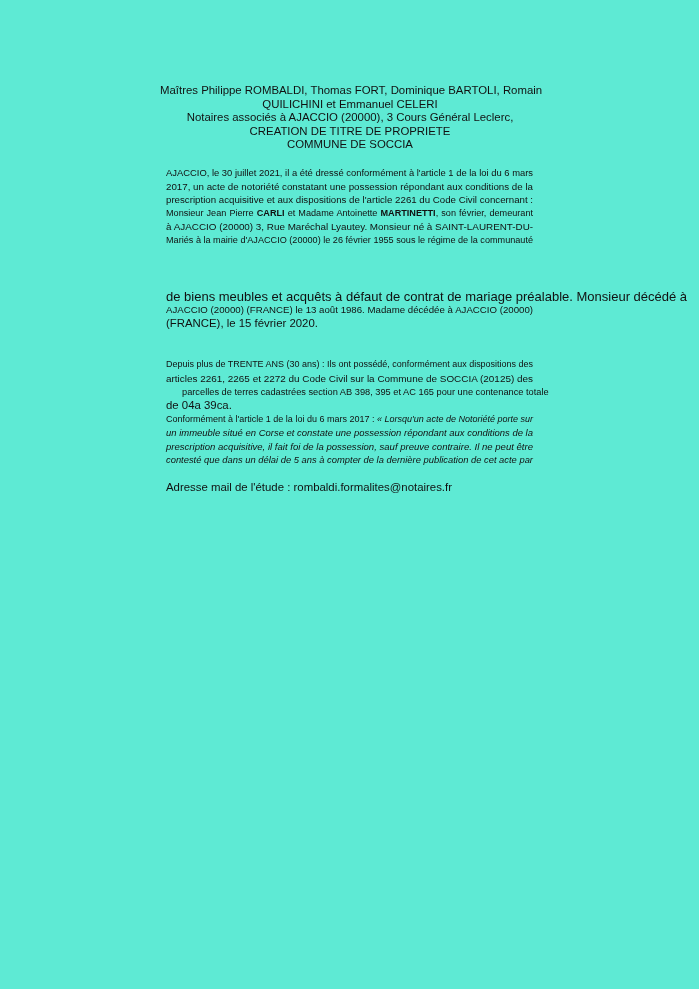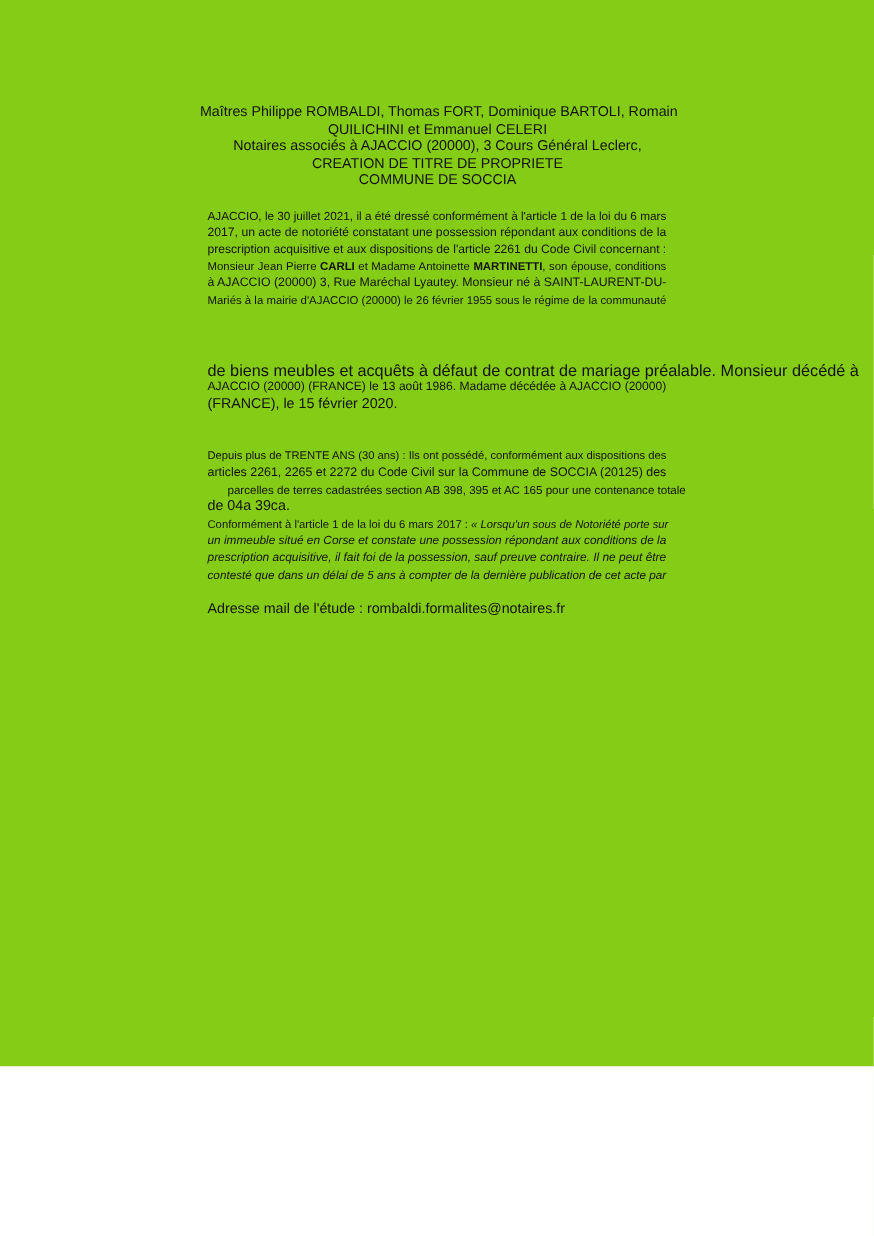--- a/index.html
+++ b/index.html
@@ -1,18 +1,18 @@
 <!DOCTYPE html>
 <html><head>
 <meta charset="utf-8">
 <style>
   html, body { margin: 0; padding: 0; background: #ffffff; }
   body { width: 699px; height: 989px; position: relative; overflow: hidden;
          font-family: "Liberation Sans", sans-serif; color: #111111; }
-  .page { position: absolute; left: 0; top: 0; width: 699px; height: 853px; background: #84cc16; }
+  .page { position: absolute; left: 0; top: 0; width: 699px; height: 989px; background: #5eead4; }
   .header { position: absolute; left: 160px; top: 84px; width: 380px; text-align: center;
             font-size: 11.4px; line-height: 13.6px; }
   .header div { white-space: nowrap; }
   .body { position: absolute; left: 166px; top: 166px; width: 367px;
           font-size: 11.4px; line-height: 13.6px; text-align: justify; }
   .body p { margin: 0; }
   .line { display: block; text-align: justify; text-align-last: justify; white-space: nowrap; }
   .line.last { text-align-last: left; }
   b { font-weight: bold; }
   i { font-style: italic; }
@@ -29,35 +29,35 @@
     <div>Notaires associés à AJACCIO (20000), 3 Cours Général Leclerc,</div>
     <div>CREATION DE TITRE DE PROPRIETE</div>
     <div>COMMUNE DE SOCCIA</div>
   </div>
 
   <div class="body">
     <p>
       <span class="line" style="display: block; white-space: nowrap; font-size: 9.40741px;">AJACCIO, le 30 juillet 2021, il a été dressé conformément à l'article 1 de la loi du 6 mars</span>
       <span class="line" style="display: block; white-space: nowrap; font-size: 9.75849px;">2017, un acte de notoriété constatant une possession répondant aux conditions de la</span>
       <span class="line" style="display: block; white-space: nowrap; font-size: 9.69665px;">prescription acquisitive et aux dispositions de l'article 2261 du Code Civil concernant :</span>
-      <span class="line" style="display: block; white-space: nowrap; font-size: 9.12715px;"><span>Monsieur Jean Pierre </span><b>CARLI</b><span> et Madame Antoinette </span><b>MARTINETTI</b><span>, son épouse, conditions</span></span>
+      <span class="line" style="display: block; white-space: nowrap; font-size: 9.12715px;"><span>Monsieur Jean Pierre </span><b>CARLI</b><span> et Madame Antoinette </span><b>MARTINETTI</b><span>, son février, demeurant</span></span>
       <span class="line" style="display: block; white-space: nowrap; font-size: 9.86382px;">à AJACCIO (20000) 3, Rue Maréchal Lyautey. Monsieur né à SAINT-LAURENT-DU-</span>
       <span class="line" style="display: block; white-space: nowrap; font-size: 9.12186px;">Mariés à la mairie d'AJACCIO (20000) le 26 février 1955 sous le régime de la communauté</span>
       <span class="line" style="display: block; white-space: nowrap; font-size: 13px; margin-top: 42px;">de biens meubles et acquêts à défaut de contrat de mariage préalable. Monsieur décédé à</span>
       <span class="line" style="display: block; white-space: nowrap; font-size: 9.67527px;">AJACCIO (20000) (FRANCE) le 13 août 1986. Madame décédée à AJACCIO (20000)</span>
       <span class="line last" style="display: block; white-space: nowrap;">(FRANCE), le 15 février 2020.</span>
     </p>
     <p>
       <span class="line" style="display: block; white-space: nowrap; font-size: 8.98233px; margin-top: 28px;">Depuis plus de TRENTE ANS (30 ans) : Ils ont possédé, conformément aux dispositions des</span>
       <span class="line" style="display: block; white-space: nowrap; font-size: 9.93629px;">articles 2261, 2265 et 2272 du Code Civil sur la Commune de SOCCIA (20125) des</span>
       <span class="line" style="display: block; white-space: nowrap; font-size: 9.26645px; padding-left: 16px;">parcelles de terres cadastrées section AB 398, 395 et AC 165 pour une contenance totale</span>
       <span class="line last" style="display: block; white-space: nowrap;">de 04a 39ca.</span>
     </p>
     <p>
-      <span class="line" style="display: block; white-space: nowrap; font-size: 9.0162px;"><span>Conformément à l'article 1 de la loi du 6 mars 2017 : </span><i>« Lorsqu'un sous de Notoriété porte sur</i></span>
+      <span class="line" style="display: block; white-space: nowrap; font-size: 9.0162px;"><span>Conformément à l'article 1 de la loi du 6 mars 2017 : </span><i>« Lorsqu'un acte de Notoriété porte sur</i></span>
       <i class="line" style="display: block; white-space: nowrap; font-size: 9.47935px;">un immeuble situé en Corse et constate une possession répondant aux conditions de la</i>
       <i class="line" style="display: block; white-space: nowrap; font-size: 9.56263px;">prescription acquisitive, il fait foi de la possession, sauf preuve contraire. Il ne peut être</i>
       <i class="line" style="display: block; white-space: nowrap; font-size: 9.38466px;">contesté que dans un délai de 5 ans à compter de la dernière publication de cet acte par</i>
     </p>
     <div class="gap"></div>
     <p>Adresse mail de l'étude : rombaldi.formalites@notaires.fr</p>
   </div>
 
 </div>
 

